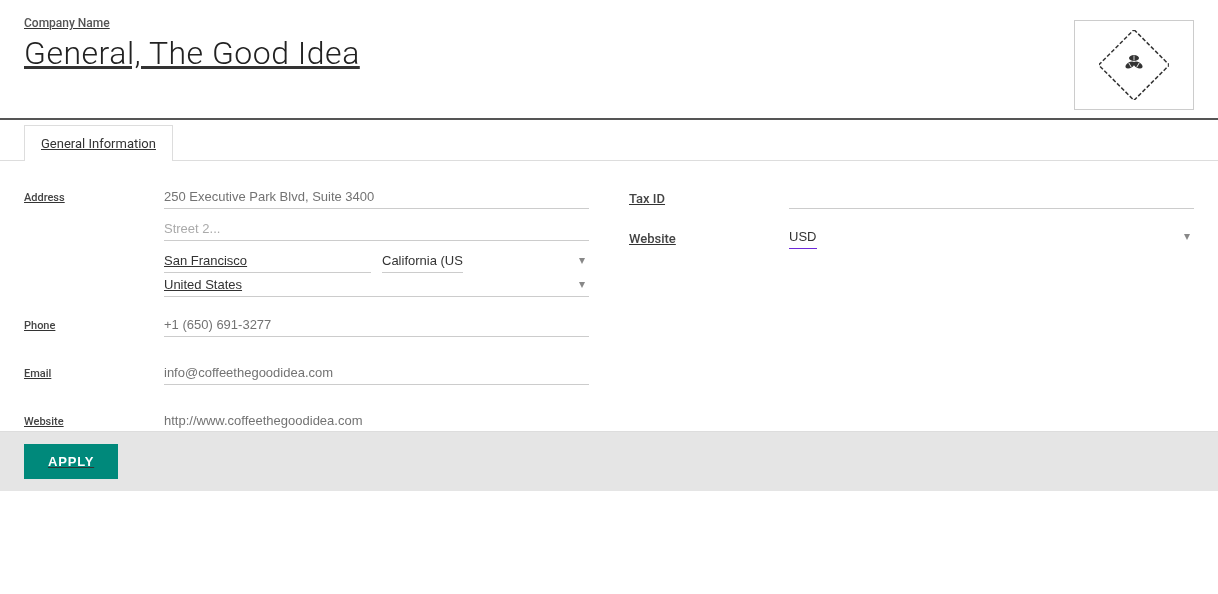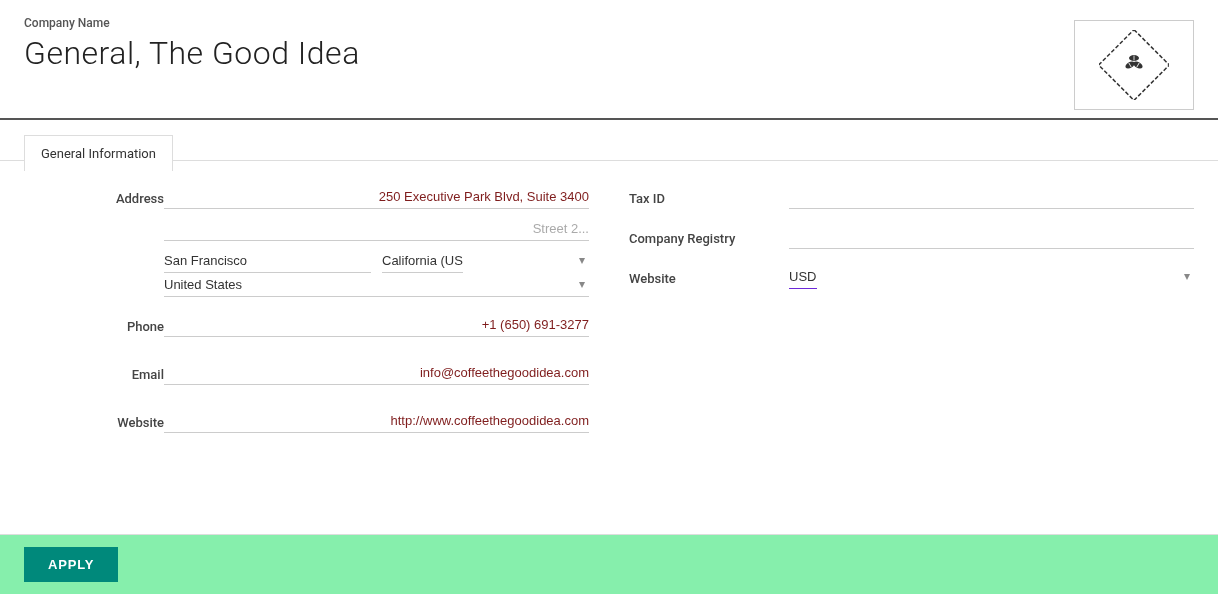--- a/index.html
+++ b/index.html
@@ -8,22 +8,23 @@
       background: #fff;
       color: #333;
       font-size: 14px;
       width: 1218px;
       min-height: 594px;
     }
 
     .page-wrapper {
       display: flex;
       flex-direction: column;
-      height: 594px;
-      position: relative;
+      height: 491px;
+      position: relative;
+      text-decoration: underline;
     }
 
     
     .header {
       padding: 16px 24px 8px 24px;
       border-bottom: 2px solid #555;
       display: flex;
       align-items: flex-start;
       justify-content: space-between;
       position: relative;
@@ -72,21 +73,21 @@
       padding: 10px 16px;
       font-size: 13px;
       cursor: pointer;
       border: 1px solid #ddd;
       border-bottom: none;
       background: #fff;
       color: #555;
       margin-right: 2px;
       margin-top: 4px;
       position: relative;
-      top: 11px;
+      top: 1px;
     }
 
     .tab.active {
       color: #333;
       border-top: 1px solid #ddd;
       border-left: 1px solid #ddd;
       border-right: 1px solid #ddd;
       background: #fff;
     }
 
@@ -115,41 +116,39 @@
     .form-row {
       display: flex;
       align-items: flex-start;
       margin-bottom: 16px;
     }
 
     .form-label {
       width: 140px;
       min-width: 140px;
       font-weight: 500;
-      font-size: 13px;
+      font-size: 11px;
       color: #444;
       padding-top: 6px;
-      text-align: right;
     }
 
     .form-fields {
       flex: 1;
     }
 
     .form-input {
       width: 100%;
       border: none;
       border-bottom: 1px solid #ccc;
       padding: 4px 0;
       font-size: 13px;
-      color: #7f1d1d;
+      color: #737373;
       outline: none;
       background: transparent;
       margin-bottom: 8px;
-      text-align: right;
     }
 
     .form-input::placeholder {
       color: #aaa;
     }
 
     .address-line2 {
       display: flex;
       gap: 11px;
     }
@@ -292,21 +291,21 @@
       pointer-events: none;
     }
 
     
     .footer {
       border-top: 1px solid #ddd;
       padding: 12px 24px;
       display: flex;
       align-items: center;
       gap: 16px;
-      background: #86efac;
+      background: #e5e5e5;
     }
 
     .apply-btn {
       background: #00897B;
       color: #fff;
       border: none;
       padding: 10px 24px;
       font-size: 13px;
       font-weight: 700;
       letter-spacing: 0.8px;
@@ -406,24 +405,20 @@
         </div>
       </div>
 
       <div class="form-right">
 
         <div class="right-row">
           <div class="right-label">Tax ID</div>
           <input class="right-input" type="text" value="" style="">
         </div>
 
-        <div class="right-row">
-          <div class="right-label">Company Registry</div>
-          <input class="right-input" type="text" value="" style="">
-        </div>
 
         <div class="right-row">
           <div class="right-label">Website</div>
           <div class="currency-wrapper">
             <select class="currency-select">
               <option>USD</option>
               <option>EUR</option>
               <option>GBP</option>
             </select>
           </div>

